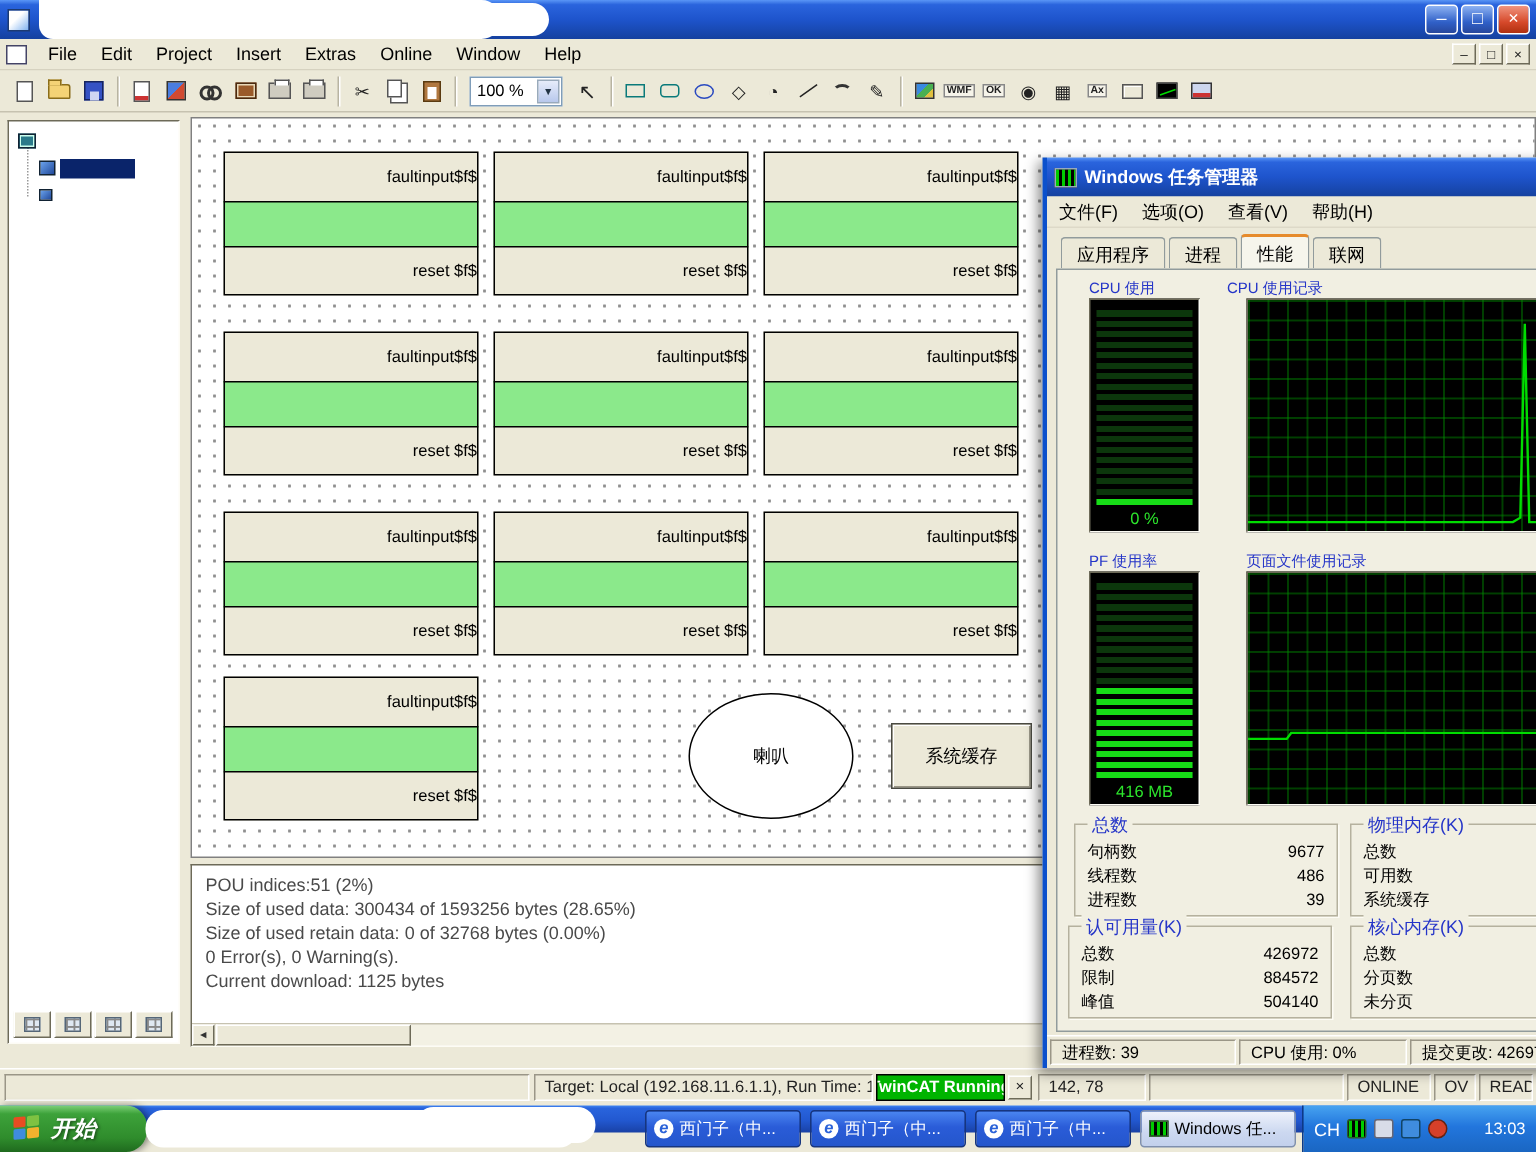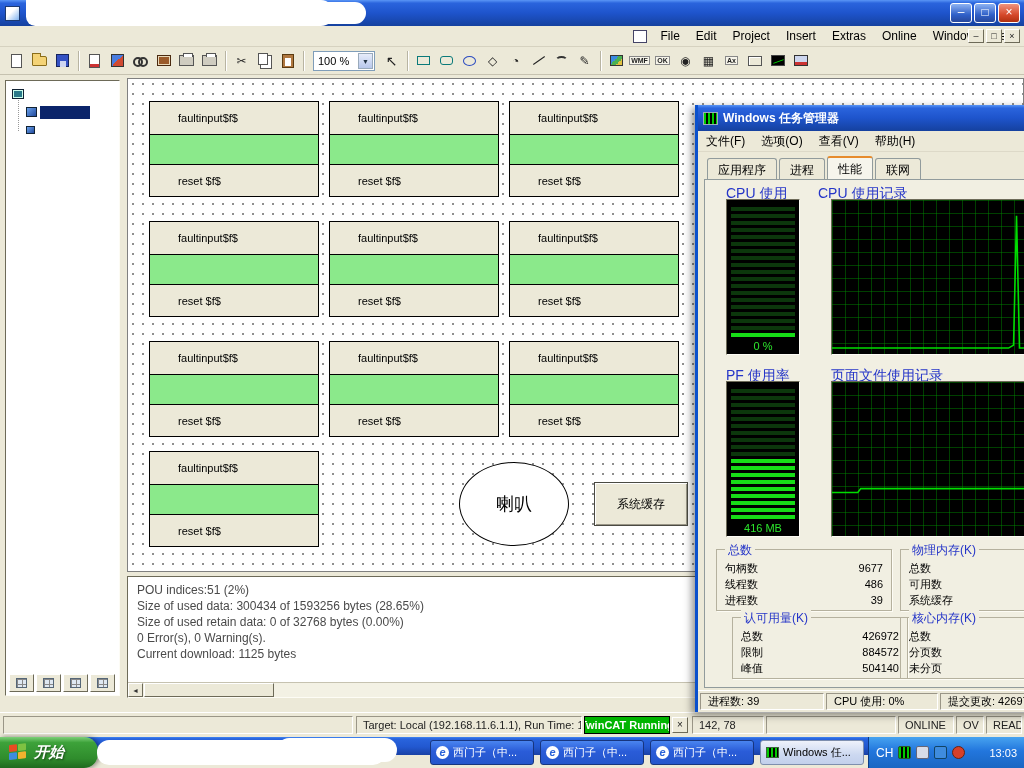--- a/index.html
+++ b/index.html
@@ -13,21 +13,21 @@
   .titlebar { position:absolute; left:0; top:0; width:1024px; height:26px;
     background:linear-gradient(180deg,#5a96f6 0%,#2a64dd 12%,#1e54cc 50%,#15419f 100%);
     display:flex; align-items:center; }
   .titlebar-icon { width:15px; height:15px; margin-left:5px; background:linear-gradient(135deg,#ffffff 40%,#7fb2f0 100%); border:1px solid #1c3a72; }
   .win-buttons { position:absolute; right:4px; top:3px; display:flex; gap:2px; }
   .win-btn { width:22px; height:20px; border:1px solid #fff; border-radius:3px;
     background:linear-gradient(180deg,#8db2f2,#3060c8 60%,#27479c); color:#fff; font-size:12px; line-height:17px; text-align:center; }
   .win-btn.close { background:linear-gradient(180deg,#f0947e,#d6492a 60%,#b03010); }
 
   .menubar { position:absolute; left:0; top:26px; width:1024px; height:21px; background:#ece9d8;
-    border-bottom:1px solid #d6d2c0; display:flex; align-items:center; font-size:12px; color:#000;justify-content:flex-end; }
+    border-bottom:1px solid #d6d2c0; display:flex; align-items:center; font-size:12px; color:#000; }
   .mdi-doc-icon { width:14px; height:13px; margin:0 6px 0 4px; background:#fff; border:1px solid #446; }
   .menu-item { padding:2px 8px; }
   .mdi-buttons { position:absolute; right:4px; top:3px; display:flex; gap:2px; }
   .mdi-btn { width:16px; height:14px; background:#ece9d8; border:1px solid; border-color:#fff #6d6a58 #6d6a58 #fff;
     font-size:9px; line-height:12px; text-align:center; color:#222; }
 
   .toolbar { position:absolute; left:0; top:47px; width:1024px; height:28px; background:#ece9d8;
     border-bottom:1px solid #c6c2b0; display:flex; align-items:center; padding-left:5px; }
   .tbtn { width:23px; height:22px; display:flex; align-items:center; justify-content:center; font-size:12px; color:#222; }
   .tsep { width:1px; height:20px; background:#b8b4a2; margin:0 4px; box-shadow:1px 0 0 #fff; }
@@ -76,25 +76,25 @@
     display:flex; align-items:center; justify-content:center; }
   .tree-tab .mini { width:11px; height:10px; background:
       linear-gradient(#888 1px, transparent 1px), linear-gradient(90deg,#888 1px, transparent 1px), #dfe8f2;
       background-size:5px 5px; border:1px solid #567; }
 
   
   .canvas { position:absolute; left:127px; top:78px; width:897px; height:494px; background:#fff;
     background-image:radial-gradient(circle,#8f8f8f 0.9px, transparent 1.1px); background-size:10px 10px;
     border:1px solid #808080; overflow:hidden; }
   .vpanel { position:absolute; width:170px; }
-  .vp-top,.vp-bot { height:34px; background:#ece9d8; border:1px solid #000; display:flex; align-items:center; justify-content:flex-start; font-size:11px; color:#000;padding-left:28px; }
+  .vp-top,.vp-bot { height:34px; background:#ece9d8; border:1px solid #000; display:flex; align-items:center; justify-content:flex-end; font-size:11px; color:#000; }
   .vp-bot { height:33px; margin-top:-1px; }
   .vp-mid { height:31px; margin-top:-1px; background:#8be98b; border:1px solid #000; }
   .ellipse { position:absolute; left:331px; top:383px; width:110px; height:84px; background:#fff; border:1px solid #000;
-    border-radius:50%; display:flex; align-items:center; justify-content:center; font-size:18px; color:#000; }
+    border-radius:50%; display:flex; align-items:center; justify-content:center; font-size:12px; color:#000; }
   .horn-btn { position:absolute; left:466px; top:403px; width:94px; height:44px; background:#ece9d8;
     border:1px solid #4a4a42; box-shadow:inset 1px 1px 0 #fff, inset -1px -1px 0 #9a9687;
     display:flex; align-items:center; justify-content:center; font-size:12px; color:#000; }
 
   
   .output { position:absolute; left:127px; top:576px; width:897px; height:122px; background:#fff;
     border:1px solid; border-color:#6d6a58 #fdfcf5 #fdfcf5 #6d6a58; font-size:12px; color:#4a4a4a; }
   .output-lines { padding:5px 9px; line-height:16px; }
   .hscroll { position:absolute; left:0; bottom:0; width:100%; height:15px; background:#f3f1e4; border-top:1px solid #c6c2b0; }
   .sb-btn { position:absolute; top:0; width:15px; height:14px; background:#ece9d8; border:1px solid; border-color:#fff #6d6a58 #6d6a58 #fff;
@@ -114,21 +114,21 @@
     display:flex; align-items:center; gap:5px; padding-left:5px; color:#fff; font-weight:bold; font-size:12px; }
   .tm-app-icon { width:15px; height:13px; background:#000; border:1px solid #9ab;
     background-image:repeating-linear-gradient(90deg,#0c0 0 2px, transparent 2px 4px); }
   .tm-menubar { height:21px; display:flex; align-items:center; font-size:12px; background:#ece9d8; border-bottom:1px solid #ddd9c8; }
   .tm-menu-item { padding:2px 8px; }
   .tm-tabs { position:absolute; left:9px; top:53px; display:flex; }
   .tm-tab { height:21px; padding:3px 10px 0 10px; font-size:12px; background:#ece9d8; border:1px solid #919b9c; border-bottom:none;
     border-radius:3px 3px 0 0; margin-right:2px; color:#000; }
   .tm-tab.active { background:#f6f5ec; border-top:2px solid #e68b2c; height:23px; position:relative; top:-2px; }
   .tm-page { position:absolute; left:6px; top:74px; width:388px; bottom:24px; border:1px solid #919b9c; background:#f1efe2; }
-  .tm-label { position:absolute; font-size:14px; color:#2535c8; }
+  .tm-label { position:absolute; font-size:10px; color:#2535c8; }
   .led-meter { position:absolute; width:74px; height:156px; background:#000; border:1px solid; border-color:#6d6a58 #fdfcf5 #fdfcf5 #6d6a58; }
   .led-area { position:absolute; left:4px; right:4px; top:4px; bottom:17px; }
   .led-unlit { position:absolute; inset:0; background-image:repeating-linear-gradient(to top,#0c370c 0 4px,#000 4px 7px); }
   .led-lit { position:absolute; left:0; right:0; bottom:0; background-image:repeating-linear-gradient(to top,#17dd17 0 4px,#000 4px 7px); }
   .led-text { position:absolute; bottom:2px; width:100%; text-align:center; color:#2ce52c; font-size:11px; }
   .tm-graph { position:absolute; height:156px; width:252px; background:#000; border:1px solid; border-color:#6d6a58 #fdfcf5 #fdfcf5 #6d6a58;
     background-image:linear-gradient(rgba(0,140,0,.45) 1px, transparent 1px), linear-gradient(90deg, rgba(0,140,0,.45) 1px, transparent 1px);
     background-size:13px 13px; }
   .tm-graph svg { position:absolute; inset:0; width:100%; height:100%; }
   .tm-group { position:absolute; border:1px solid #b5b19e; box-shadow:1px 1px 0 #fdfcf5; }
@@ -529,21 +529,21 @@
         <div class="tm-row">
             <span>可用数</span>
             <span></span>
           </div>
         <div class="tm-row">
             <span>系统缓存</span>
             <span></span>
           </div>
       </div>
     </div>
-    <div class="tm-group" style="left:34px; top:512px; width:176px; height:62px;">
+    <div class="tm-group" style="left:14px; top:512px; width:176px; height:62px;">
       <span class="tm-group-title">认可用量(K)</span>
       <div class="tm-rows">
         <div class="tm-row">
             <span>总数</span>
             <span>426972</span>
           </div>
         <div class="tm-row">
             <span>限制</span>
             <span>884572</span>
           </div>

